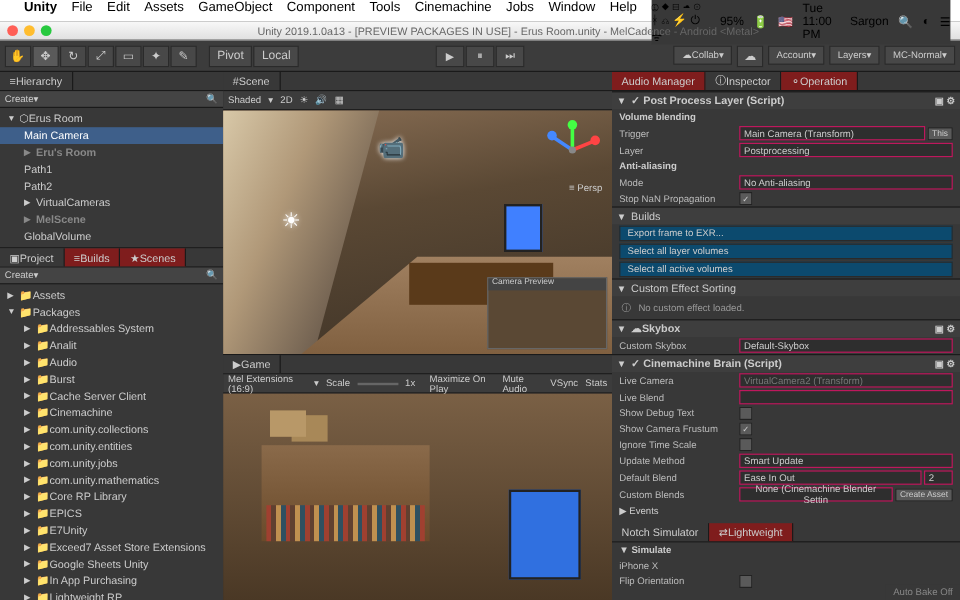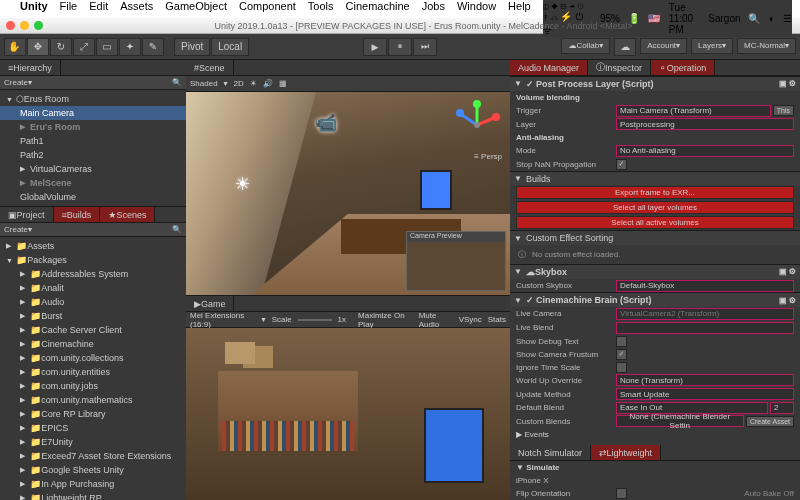--- a/index.html
+++ b/index.html
@@ -65,21 +65,21 @@
 .boxes { position: absolute; left: 12%; top: 8%; width: 30px; height: 22px; background: #b89868; box-shadow: 18px 4px 0 #a88858; }
 .mon2 { position: absolute; right: 8%; bottom: 10%; width: 60px; height: 75px; background: #3070e0; border: 2px solid #222; }
 
 .insp-row { display: flex; align-items: center; padding: 1px 6px; font-size: 8px; min-height: 13px; }
 .insp-row .lbl { width: 100px; color: #bbb; }
 .insp-row .val { flex: 1; background: #2e2e2e; border: 1px solid #be185d; padding: 0 3px; height: 12px; display: flex; align-items: center; font-size: 8px; text-align: center; }
 .insp-row .cb { width: 11px; height: 11px; background: #5a5a5a; border: 1px solid #222; display: flex; align-items: center; justify-content: center; font-size: 7px; }
 .comp-hdr { height: 15px; background: #3e3e3e; display: flex; align-items: center; padding: 0 4px; font-size: 9px; border-top: 1px solid #1a1a1a; font-weight: bold; }
 .comp-hdr .ic { margin-right: 4px; font-size: 8px; }
 .comp-hdr .gear { margin-left: auto; font-size: 8px; }
-.sub-btn { background: #b91c1c; border: 1px solid #2a2a2a; padding: 1px 6px; font-size: 8px; margin: 1px 6px; text-align: center; }
+.sub-btn { background: #0c4a6e; border: 1px solid #2a2a2a; padding: 1px 6px; font-size: 8px; margin: 1px 6px; text-align: left; }
 .msg { display: flex; align-items: center; padding: 4px 8px; font-size: 8px; color: #999; gap: 6px; }
 .footer { position: absolute; bottom: 0; right: 0; padding: 2px 6px; font-size: 8px; color: #888; background: #383838; }
 
 ::-webkit-scrollbar { width: 10px; height: 10px; }
 ::-webkit-scrollbar-track { background: #2a2a2a; }
 ::-webkit-scrollbar-thumb { background: #555; }
 </style>
 </head>
 <body>
 
@@ -363,24 +363,20 @@
       </div>
     <div class="insp-row">
         <span class="lbl">Show Camera Frustum</span>
         <span class="cb">✓</span>
       </div>
     <div class="insp-row">
         <span class="lbl">Ignore Time Scale</span>
         <span class="cb"></span>
       </div>
     <div class="insp-row">
-        <span class="lbl">World Up Override</span>
-        <span class="val">None (Transform)</span>
-      </div>
-    <div class="insp-row">
         <span class="lbl">Update Method</span>
         <span class="val">Smart Update</span>
       </div>
     <div class="insp-row"><span class="lbl">Default Blend</span><span class="val">Ease In Out</span>&nbsp;<span class="val" style="flex:0 0 24px">2</span></div>
     <div class="insp-row"><span class="lbl">Custom Blends</span><span class="val">None (Cinemachine Blender Settin</span>&nbsp;<span class="cb" style="width:auto;padding:0 3px">Create Asset</span></div>
     <div class="insp-row"><span class="ic">▶</span>&nbsp;<span>Events</span></div>
 
     <div class="panel-tabs" style="margin-top:4px">
       <div class="tab active">
           <span>Notch Simulator</span>

